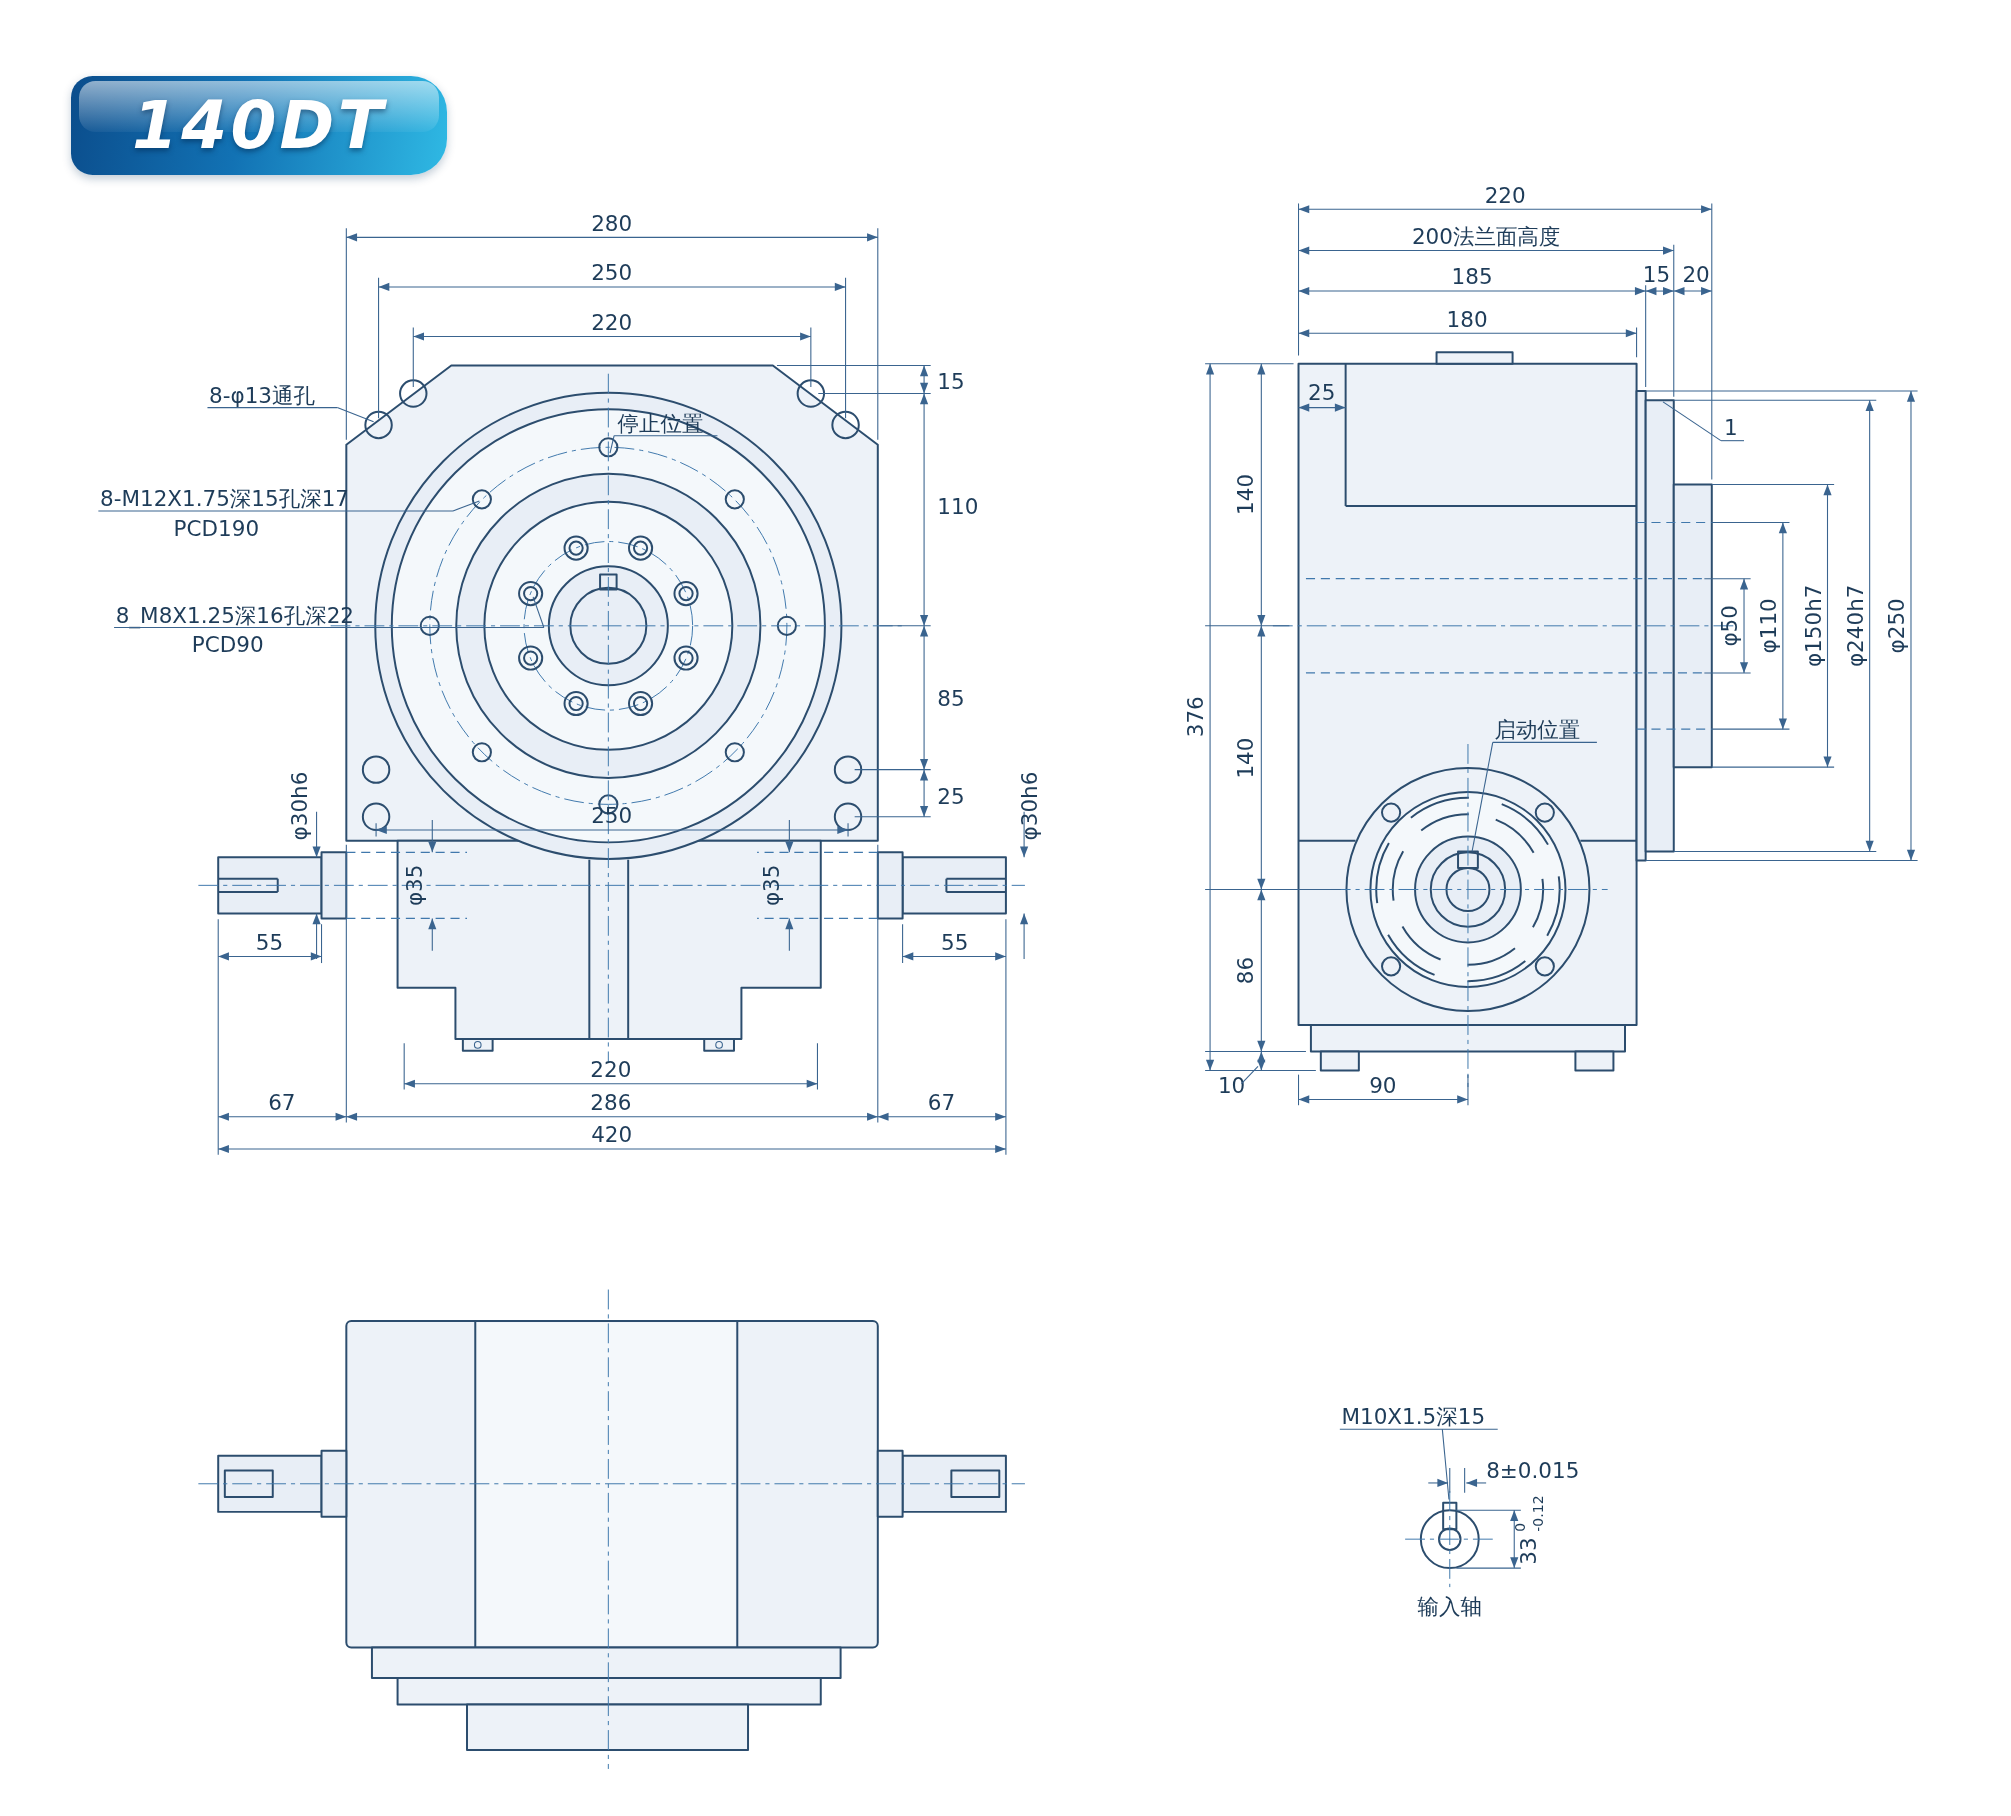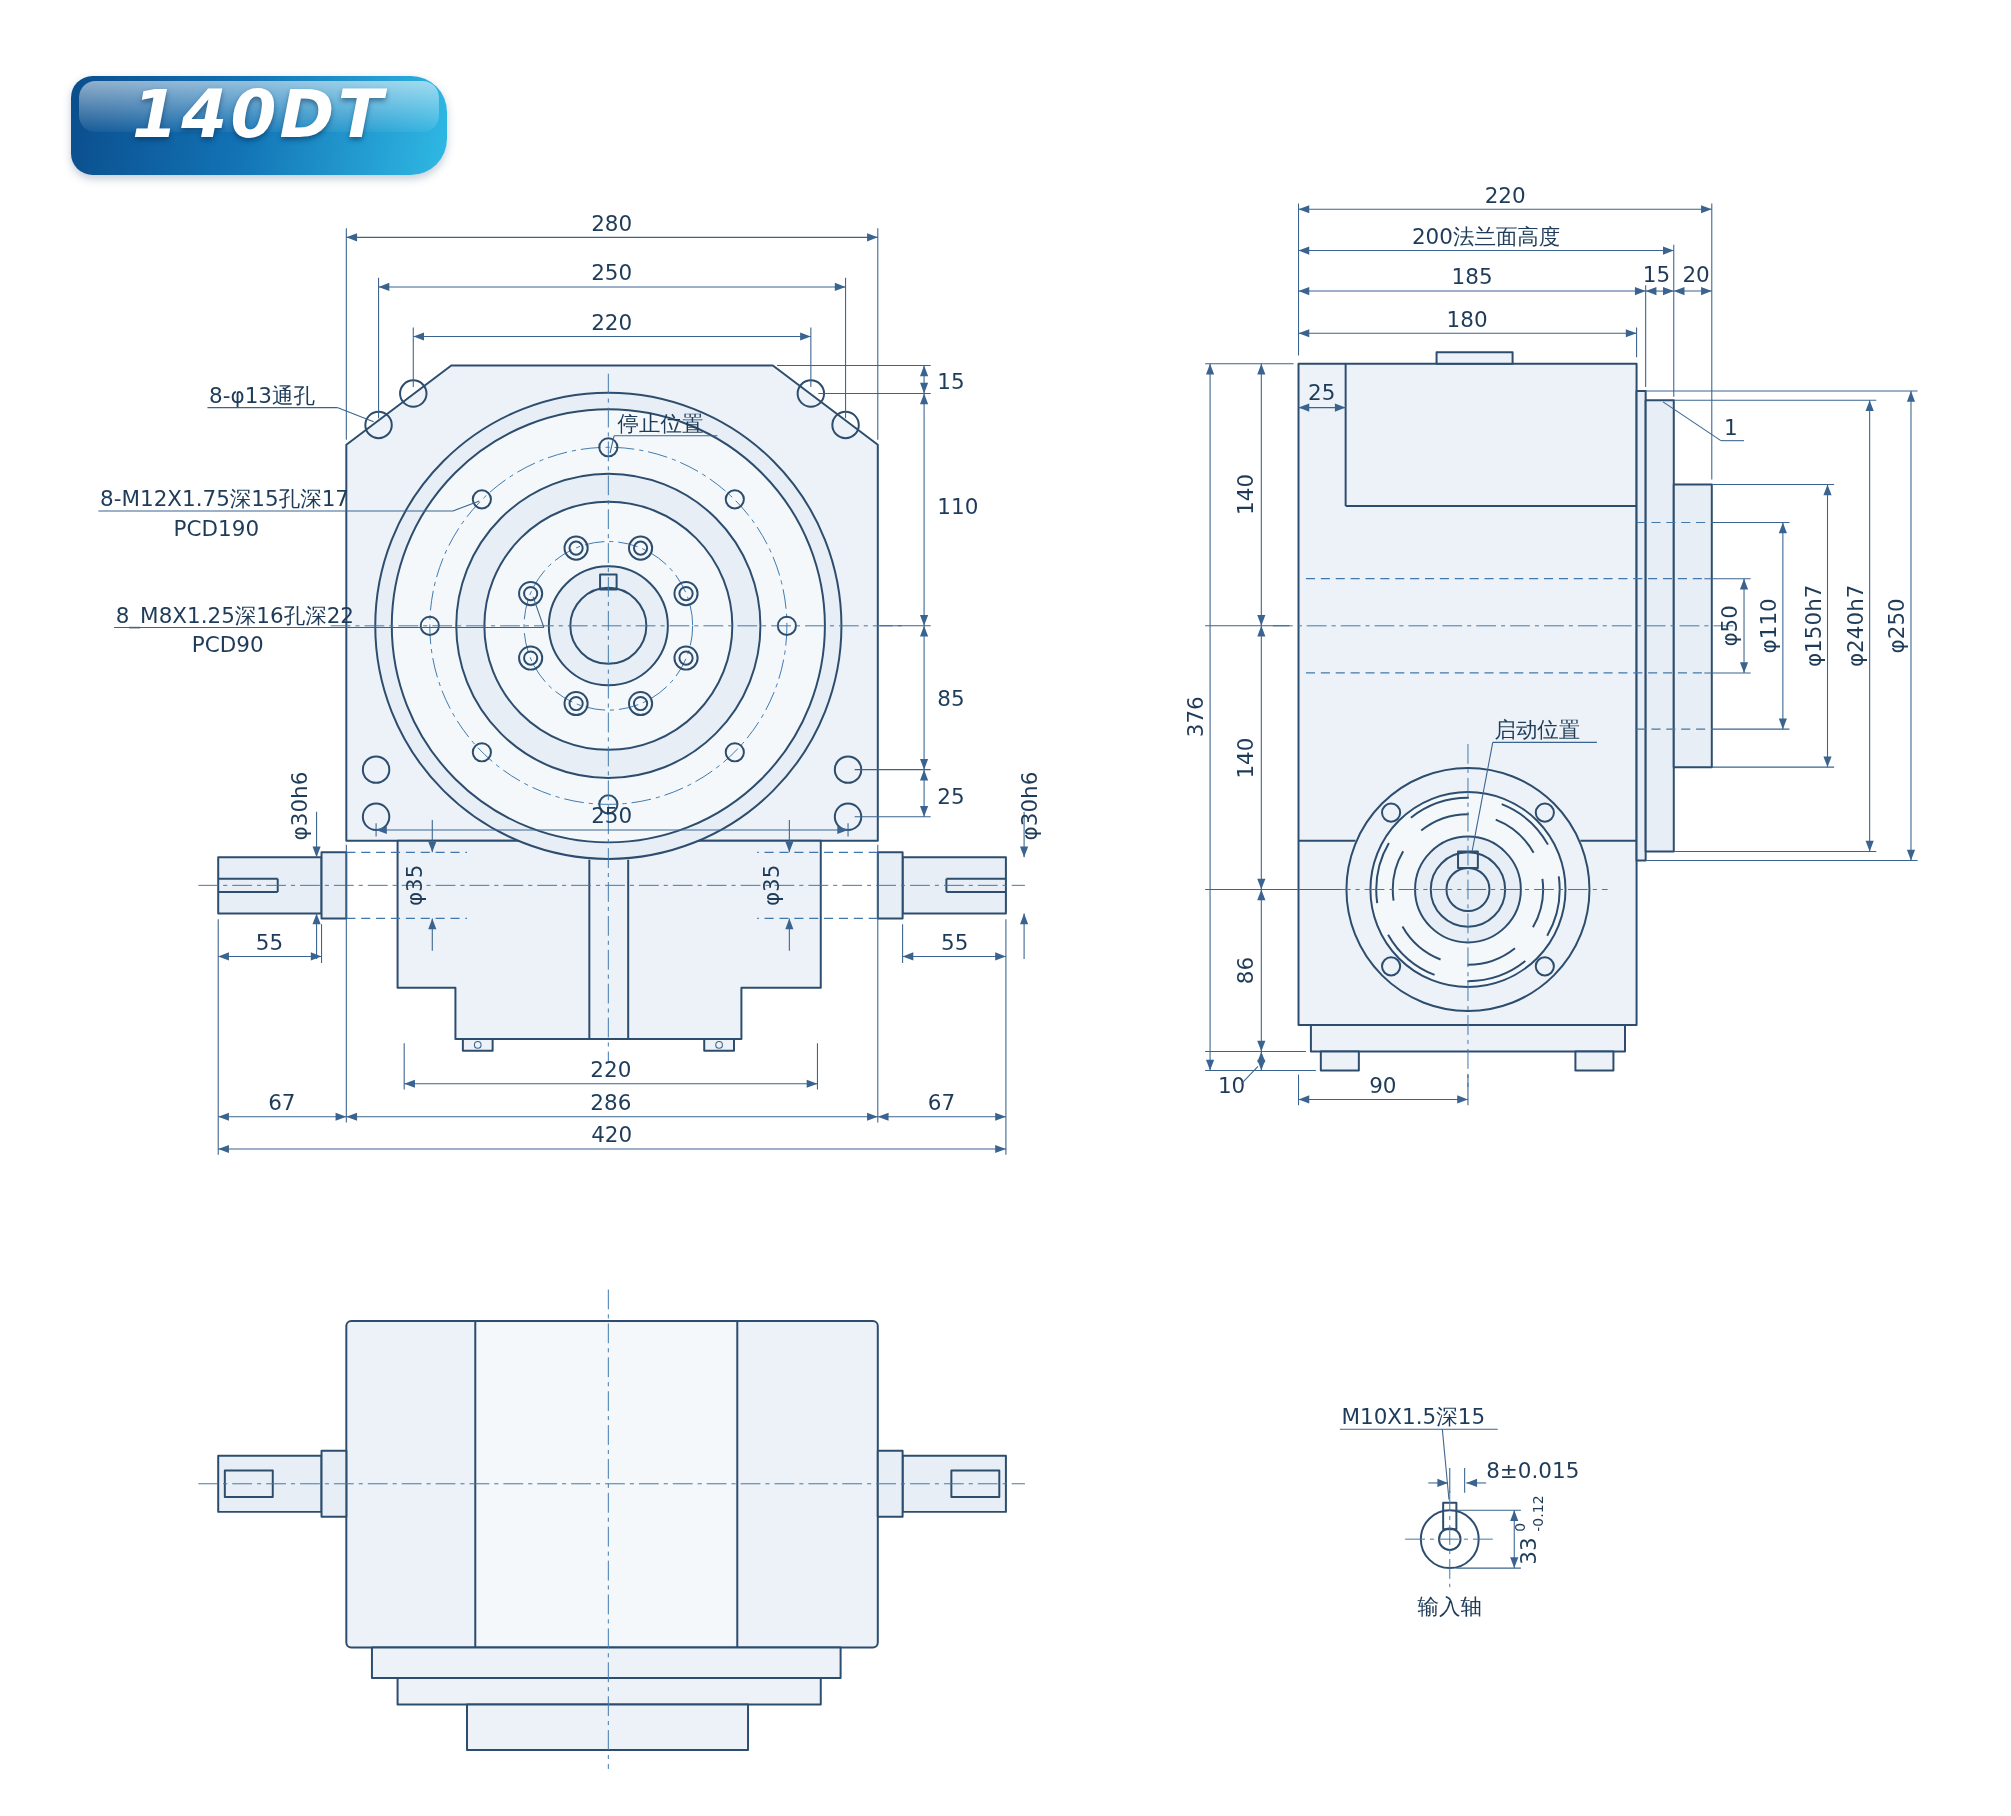--- a/index.html
+++ b/index.html
@@ -2,21 +2,21 @@
 <html style="font-size:13.2px"><head>
 <meta charset="utf-8">
 <style>
   html,body{margin:0;padding:0;background:#ffffff;}
   .page{position:relative;width:2011px;height:1817px;background:#ffffff;overflow:hidden;
         font-family:"DejaVu Sans","Liberation Sans",sans-serif;}
   .badge{position:absolute;left:71px;top:76px;width:376px;height:99px;
          border-radius:21.5px 36px 36px 21.5px;
          background:linear-gradient(100deg,#0b4d8c 0%,#1272b4 45%,#2fb9e4 100%);
          box-shadow:0 3.3px 8.3px rgba(20,60,100,.25);
-         display:flex;align-items:flex-start;justify-content:center;}
+         display:flex;align-items:center;justify-content:center;}
   .badge::before{content:"";position:absolute;left:8.3px;right:8.3px;top:5px;height:52%;
          border-radius:16.5px;background:linear-gradient(rgba(255,255,255,.55),rgba(255,255,255,.05));}
   .badge span{position:relative;color:#fff;font-size:66px;font-weight:800;font-style:italic;
          letter-spacing:3.3px;text-shadow:0 2.5px 5px rgba(0,40,80,.5);}
   svg{position:absolute;left:0;top:0;}
   .ln{stroke:#2c4d6e;stroke-width:2.4;fill:none;stroke-linejoin:round;}
   .fill{fill:#edf2f8;}
   .fill2{fill:#e8eef6;}
   .fill3{fill:#f4f8fb;}
   .thin{stroke:#3a648f;stroke-width:1.3;fill:none;}

